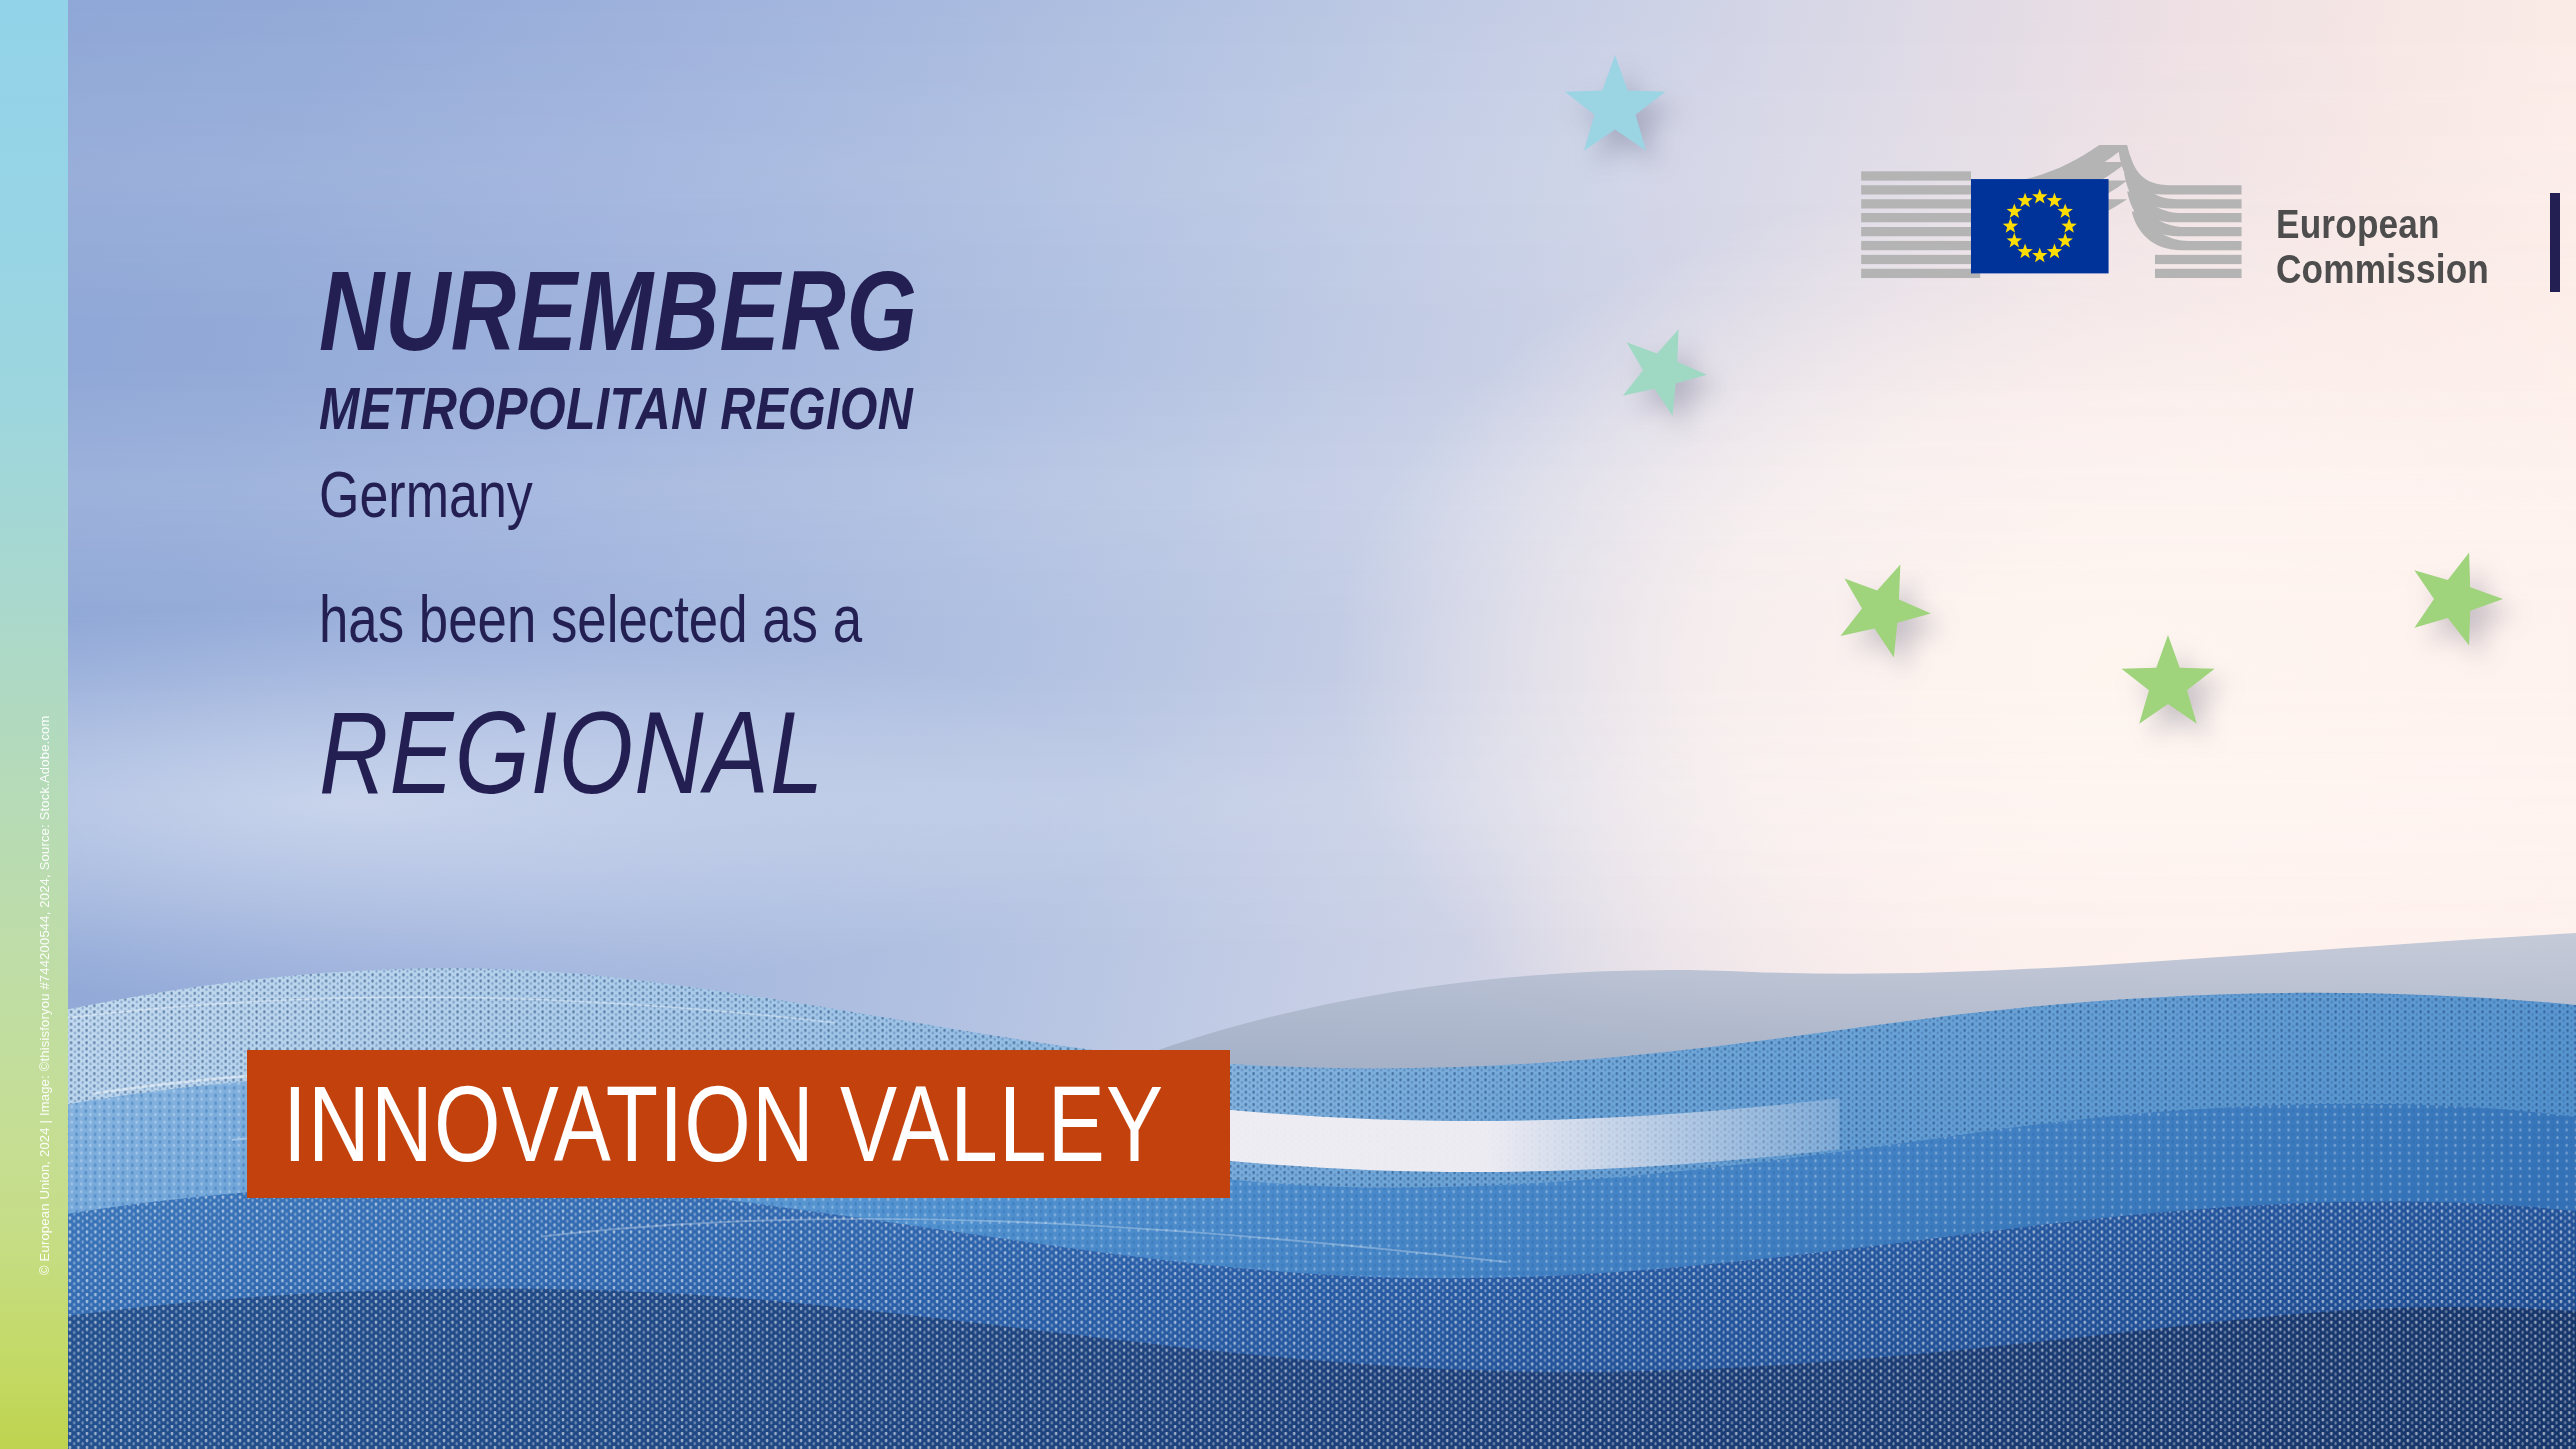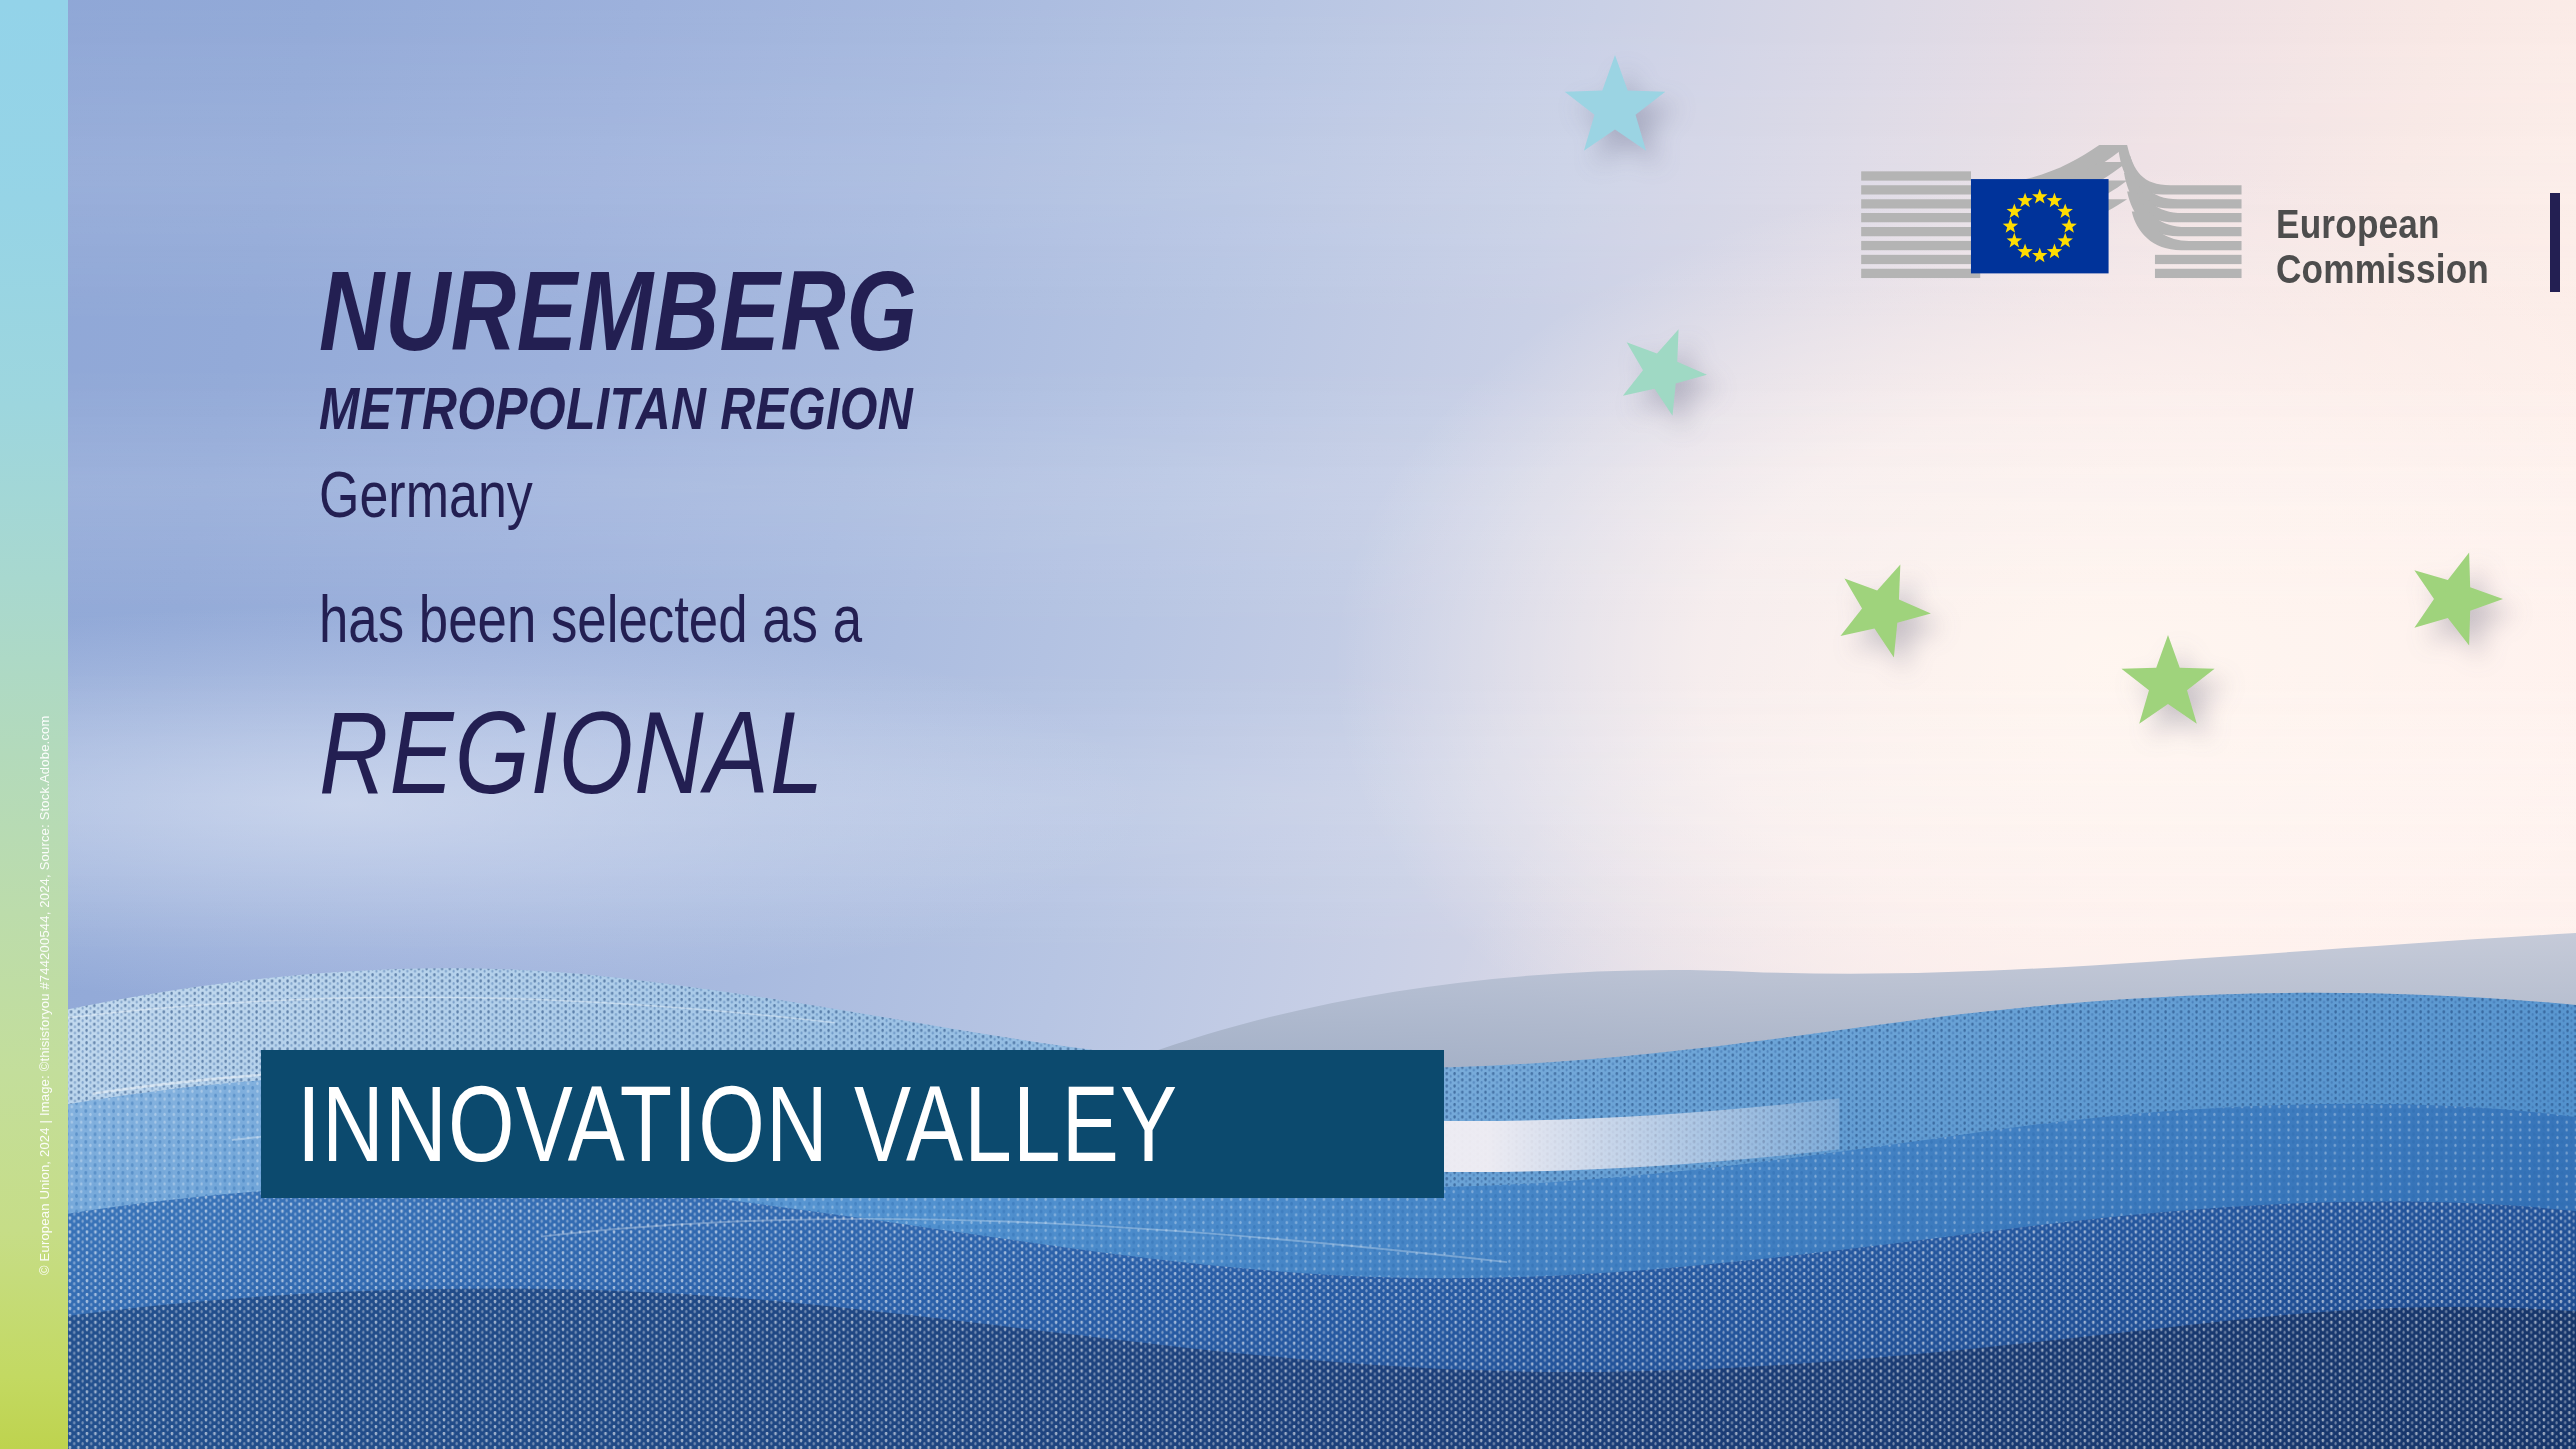--- a/index.html
+++ b/index.html
@@ -124,23 +124,23 @@
     font-family:"Liberation Sans Narrow","Liberation Sans",sans-serif;
     font-style:italic; font-weight:400;
     font-size:117px; line-height:1.0;
     letter-spacing:1.5px;
     color:#231f52;
     transform:scaleX(.82); transform-origin:left center;
     margin-top:40px;
   }
   .banner{
     position:absolute;
-    left:261px; top:1050px;
-    width:1183px; height:148px;
-    background:#0c4a6e;
+    left:247px; top:1050px;
+    width:983px; height:148px;
+    background:#c2410c;
     display:flex; align-items:center;
   }
   .banner-text{
     font-family:"Liberation Sans Narrow","Liberation Sans",sans-serif;
     font-weight:400;
     font-size:107px;
     letter-spacing:1.5px;
     color:#ffffff;
     padding-left:45px;
     transform:scaleX(.80); transform-origin:left center;

